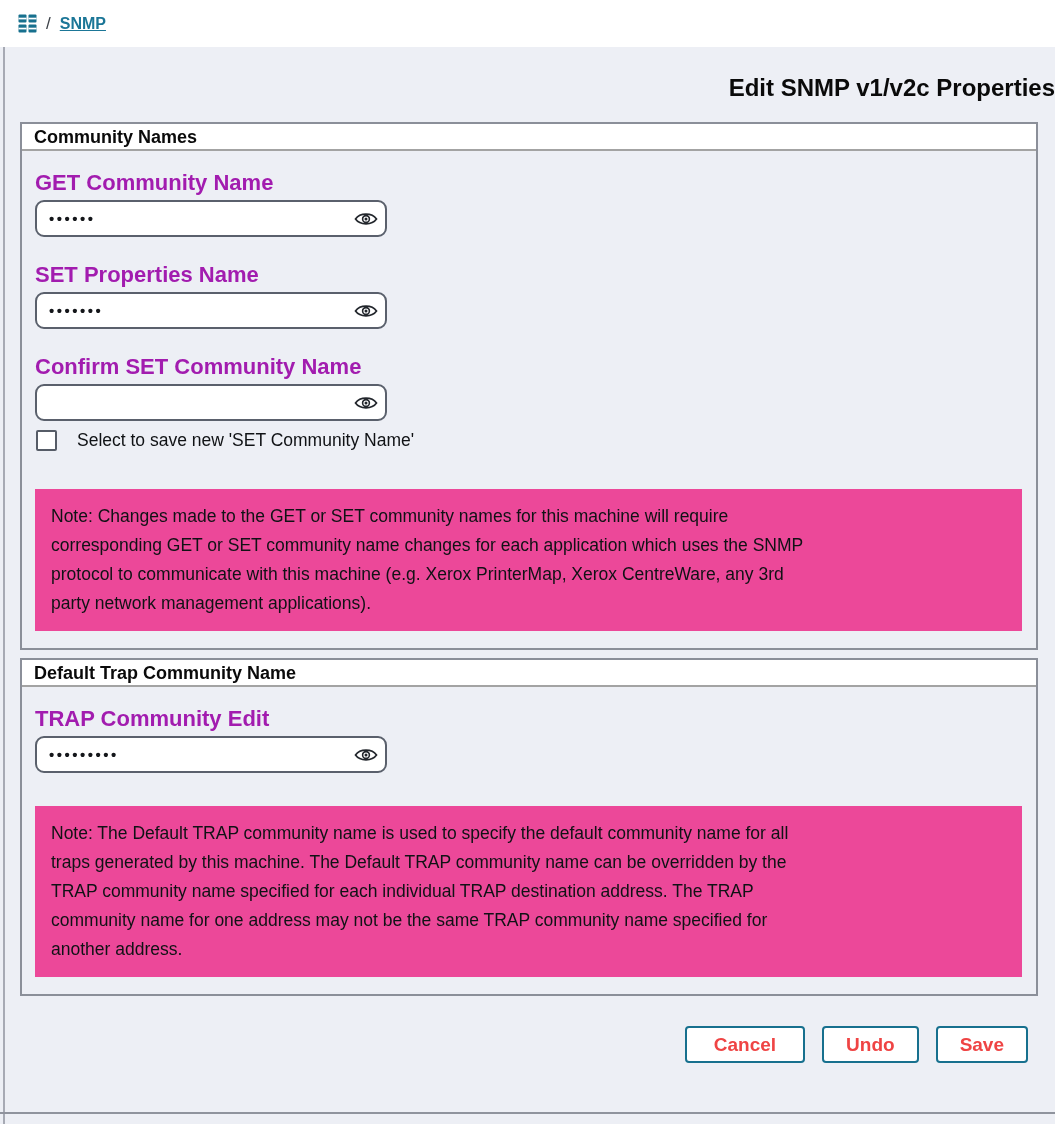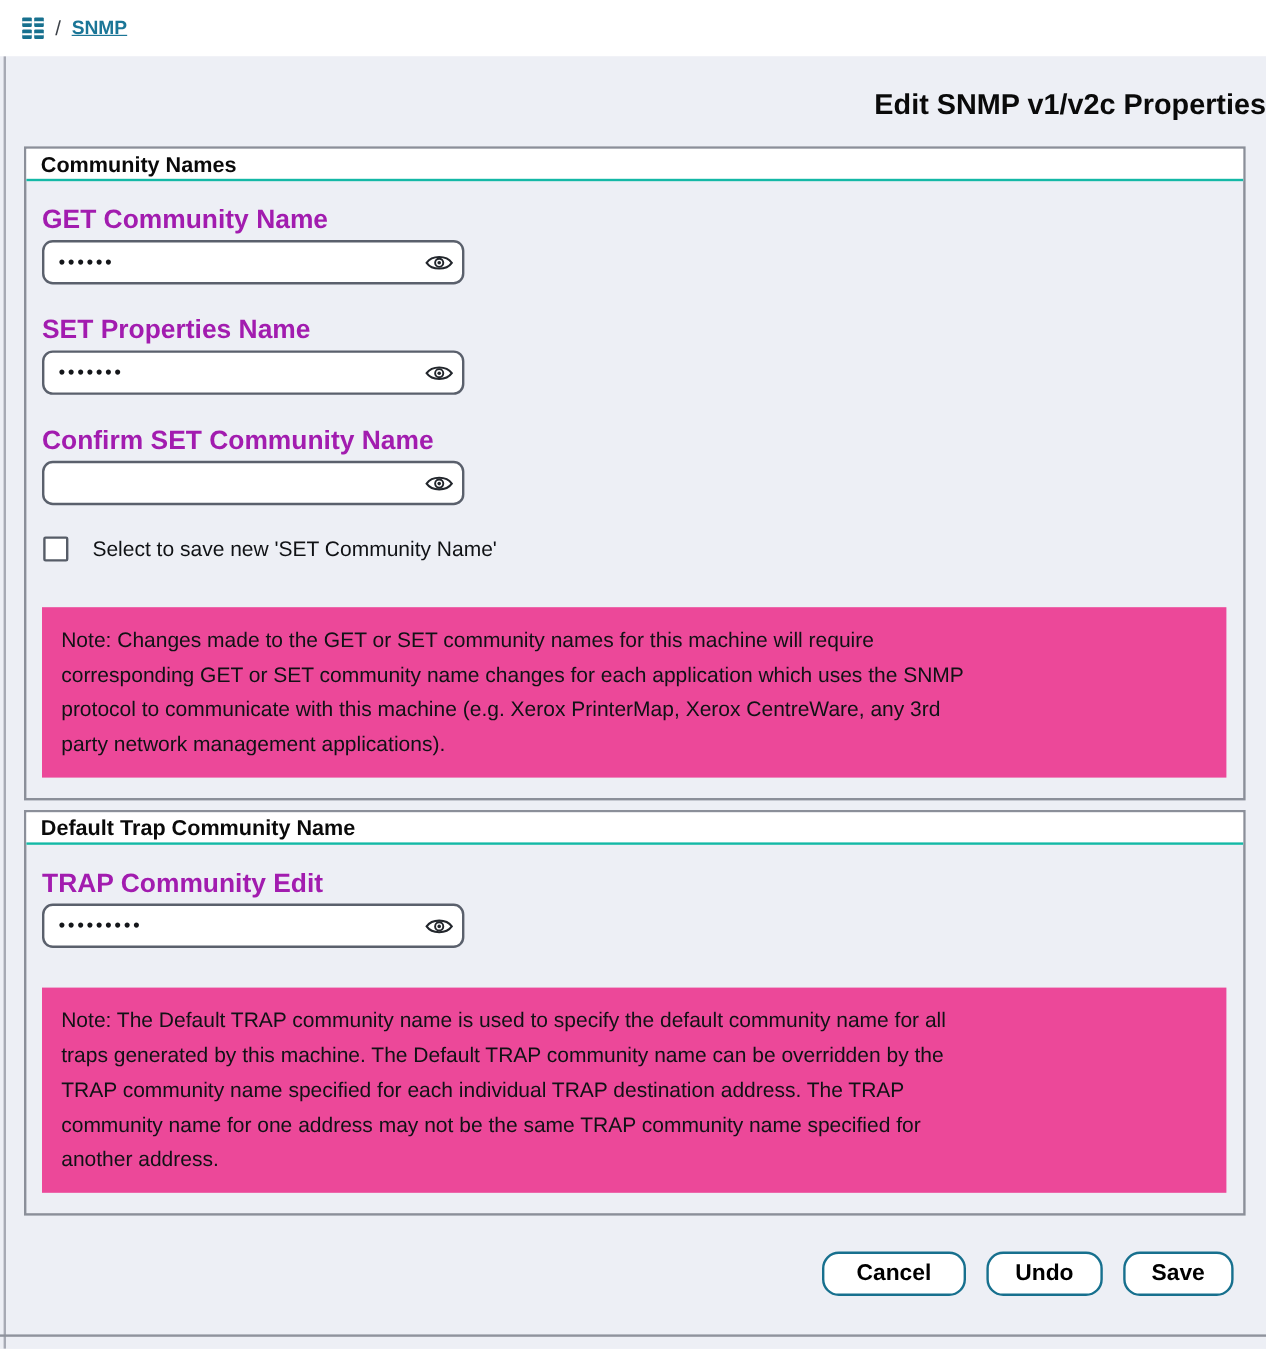--- a/index.html
+++ b/index.html
@@ -39,21 +39,21 @@
     margin: 0; padding: 26px 0 20px 14px;
     font-size: 24px; font-weight: 700; line-height: 29px; color: #0a0a0a; text-align: right;
   }
 
   .fieldset {
     margin: 0 17px 0 20px;
     border: 2px solid #8b8f99;
   }
   .fieldset.second { margin-top: 8px; }
   .fs-header {
-    background: #ffffff; border-bottom: 2px solid #14b8a6;
+    background: #ffffff; border-bottom: 2px solid #a3a3a3;
     height: 27px; line-height: 27px; padding-left: 12px;
     font-size: 18px; font-weight: 700; color: #0a0a0a;
   }
   .fs-body { padding: 21px 14px 17px 13px; }
 
   .field-label {
     font-size: 22px; font-weight: 700; line-height: 21px;
     margin-bottom: 7px; color: #a21caf;
   }
   .input-wrap { position: relative; width: 352px; height: 37px; margin-bottom: 27px; }
@@ -65,21 +65,21 @@
     font-family: inherit; font-size: 15px; font-weight: 700;
     letter-spacing: 2.5px; color: #14161a;
   }
   .eye-btn {
     position: absolute; right: 8px; top: 50%; transform: translateY(-50%);
     width: 26px; height: 20px; padding: 0; margin: 0;
     background: none; border: none; cursor: pointer;
     display: flex; align-items: center; justify-content: center;
   }
 
-  .checkbox-row { display: flex; align-items: center; gap: 20px; margin-top: 26px; padding-left: 1px; }
+  .checkbox-row { display: flex; align-items: center; gap: 20px; margin-top: 9px; padding-left: 1px; }
   .checkbox {
     width: 21px; height: 21px; flex: 0 0 auto;
     border: 2px solid #565c67; border-radius: 2px; background: #ffffff;
     cursor: pointer;
   }
   .checkbox-label { font-size: 17.5px; color: #101215; }
 
   .note {
     margin-top: 38px;
     background: #ec4899;
@@ -88,22 +88,22 @@
     white-space: pre-line;
   }
   .note.trap { margin-top: 33px; }
 
   .actions {
     display: flex; justify-content: flex-end; gap: 17px;
     margin: 30px 27px 0 0;
   }
   .btn {
     height: 37px; padding: 0 22px;
-    background: #ffffff; border: 2px solid #17708E; border-radius: 14px;
-    color: #000000; font-family: inherit; font-size: 19px; font-weight: 700;
+    background: #ffffff; border: 2px solid #17708E; border-radius: 4px;
+    color: #ef4444; font-family: inherit; font-size: 19px; font-weight: 700;
     cursor: pointer;
   }
   .btn.cancel { padding: 0 27px; }
 
   .bottom-divider {
     position: absolute; left: 0; right: 0; top: 1112px; height: 2px;
     background: #8f939d;
   }
 </style>
 </head>

